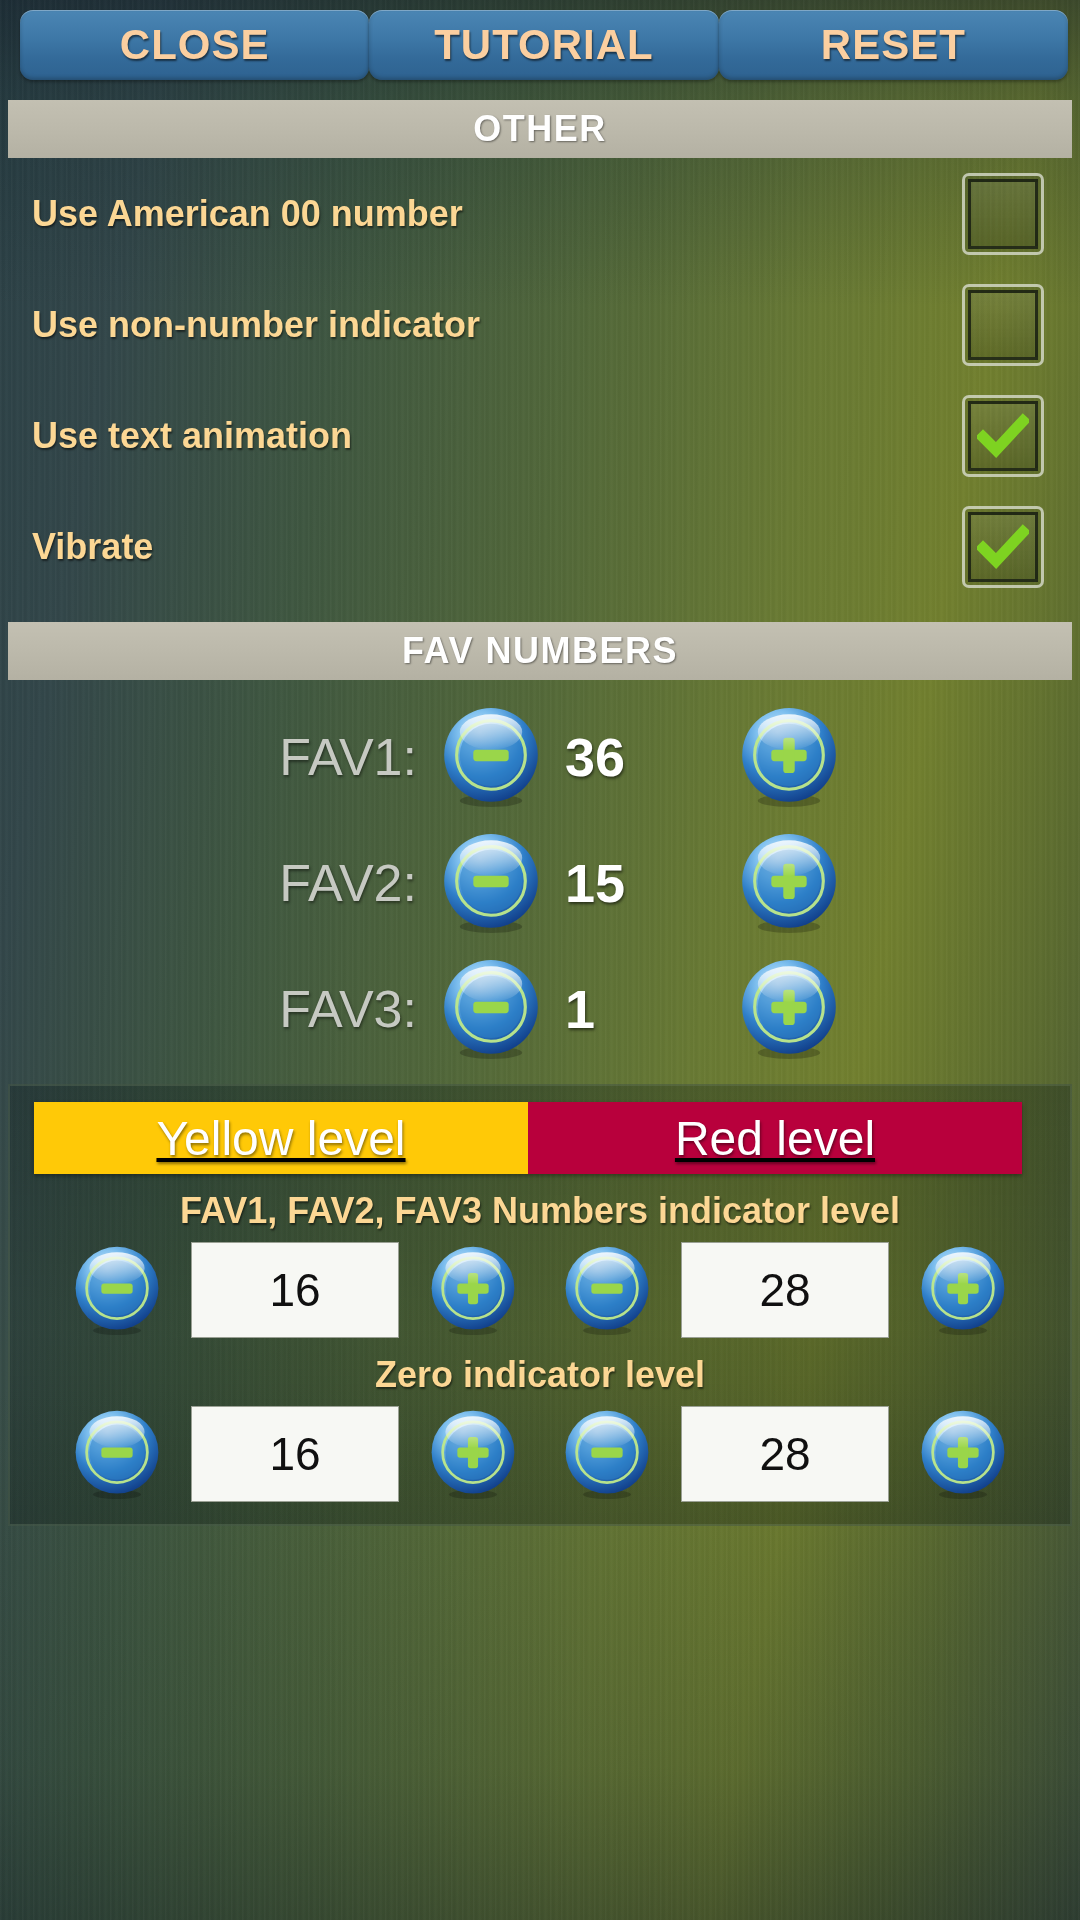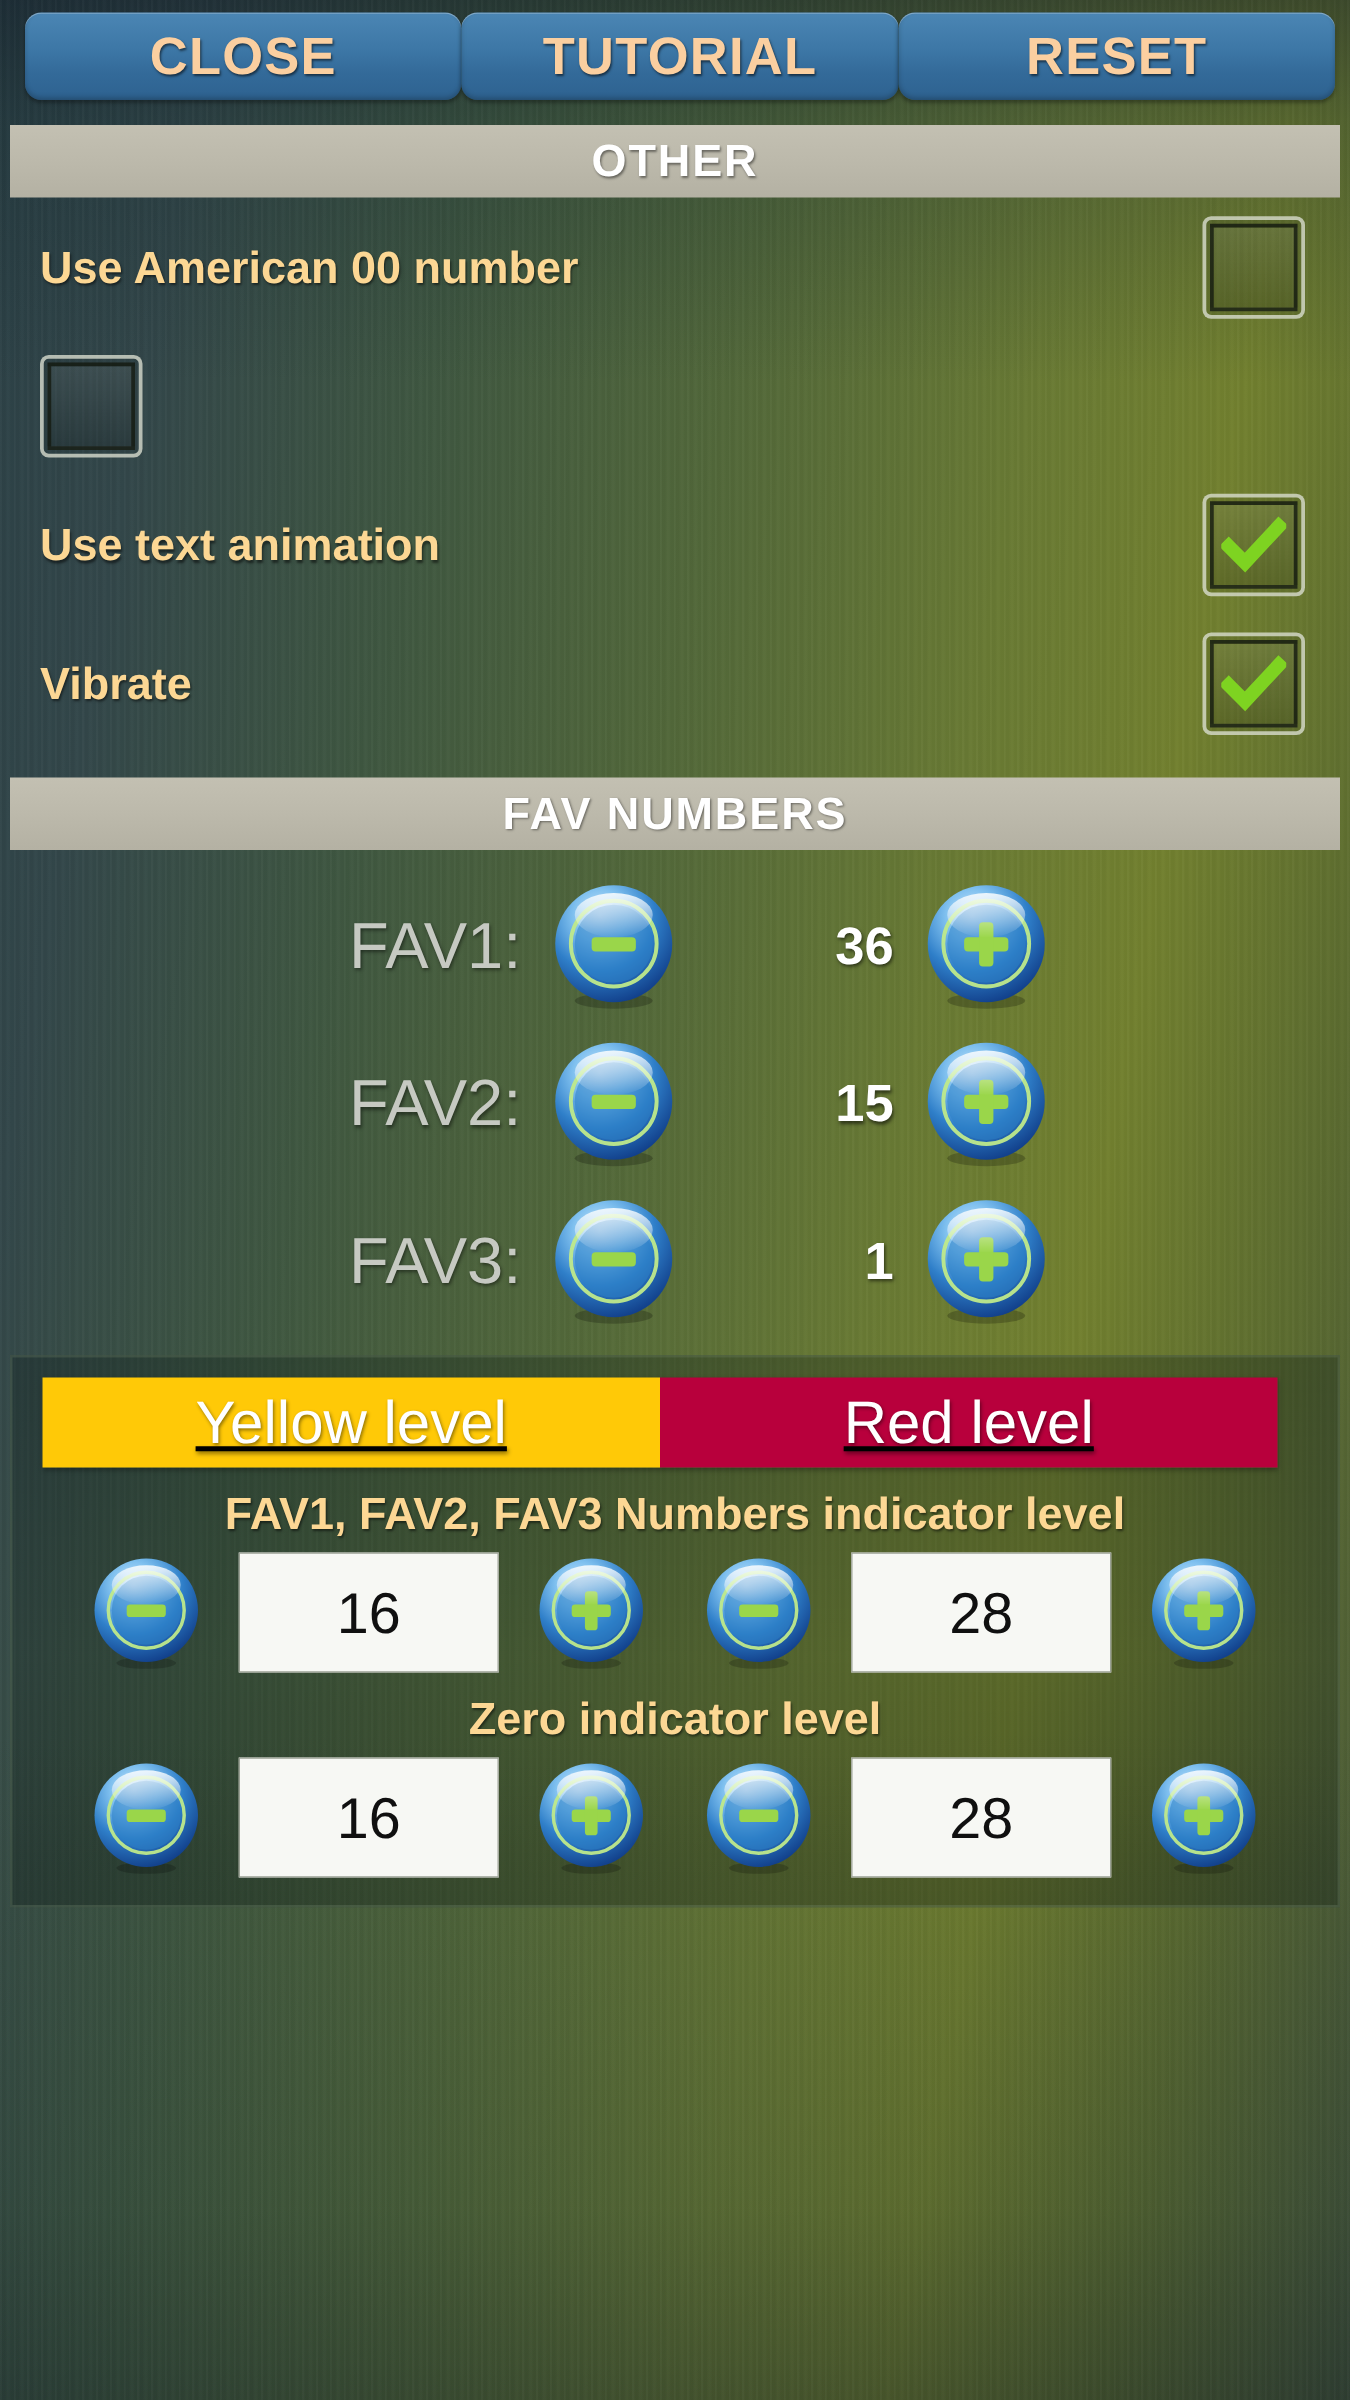--- a/index.html
+++ b/index.html
@@ -141,23 +141,23 @@
   }
   .fav-label {
     color: #c6c9c2;
     font-size: 52px;
     width: 200px;
     text-align: right;
     text-shadow: 1px 2px 3px rgba(0,0,0,0.45);
   }
   .fav-value {
     width: 150px;
-    text-align: right;
+    text-align: left;
     color: #ffffff;
-    font-size: 42px;
+    font-size: 54px;
     font-weight: bold;
     text-shadow: 1px 2px 3px rgba(0,0,0,0.55);
   }
 
   
   .orb {
     position: relative;
     cursor: pointer;
     flex: none;
     display: inline-block;
@@ -248,20 +248,21 @@
     <div class="check-row">
       <span class="check-label">Use American 00 number</span>
       <span class="checkbox" data-checked="false">
         <span class="checkbox-inner">
           
         </span>
       </span>
     </div>
 
     <div class="check-row">
+      <span class="check-label">Use non-number indicator</span>
       <span class="checkbox" data-checked="false">
         <span class="checkbox-inner">
           
         </span>
       </span>
     </div>
 
     <div class="check-row">
       <span class="check-label">Use text animation</span>
       <span class="checkbox" data-checked="true">

